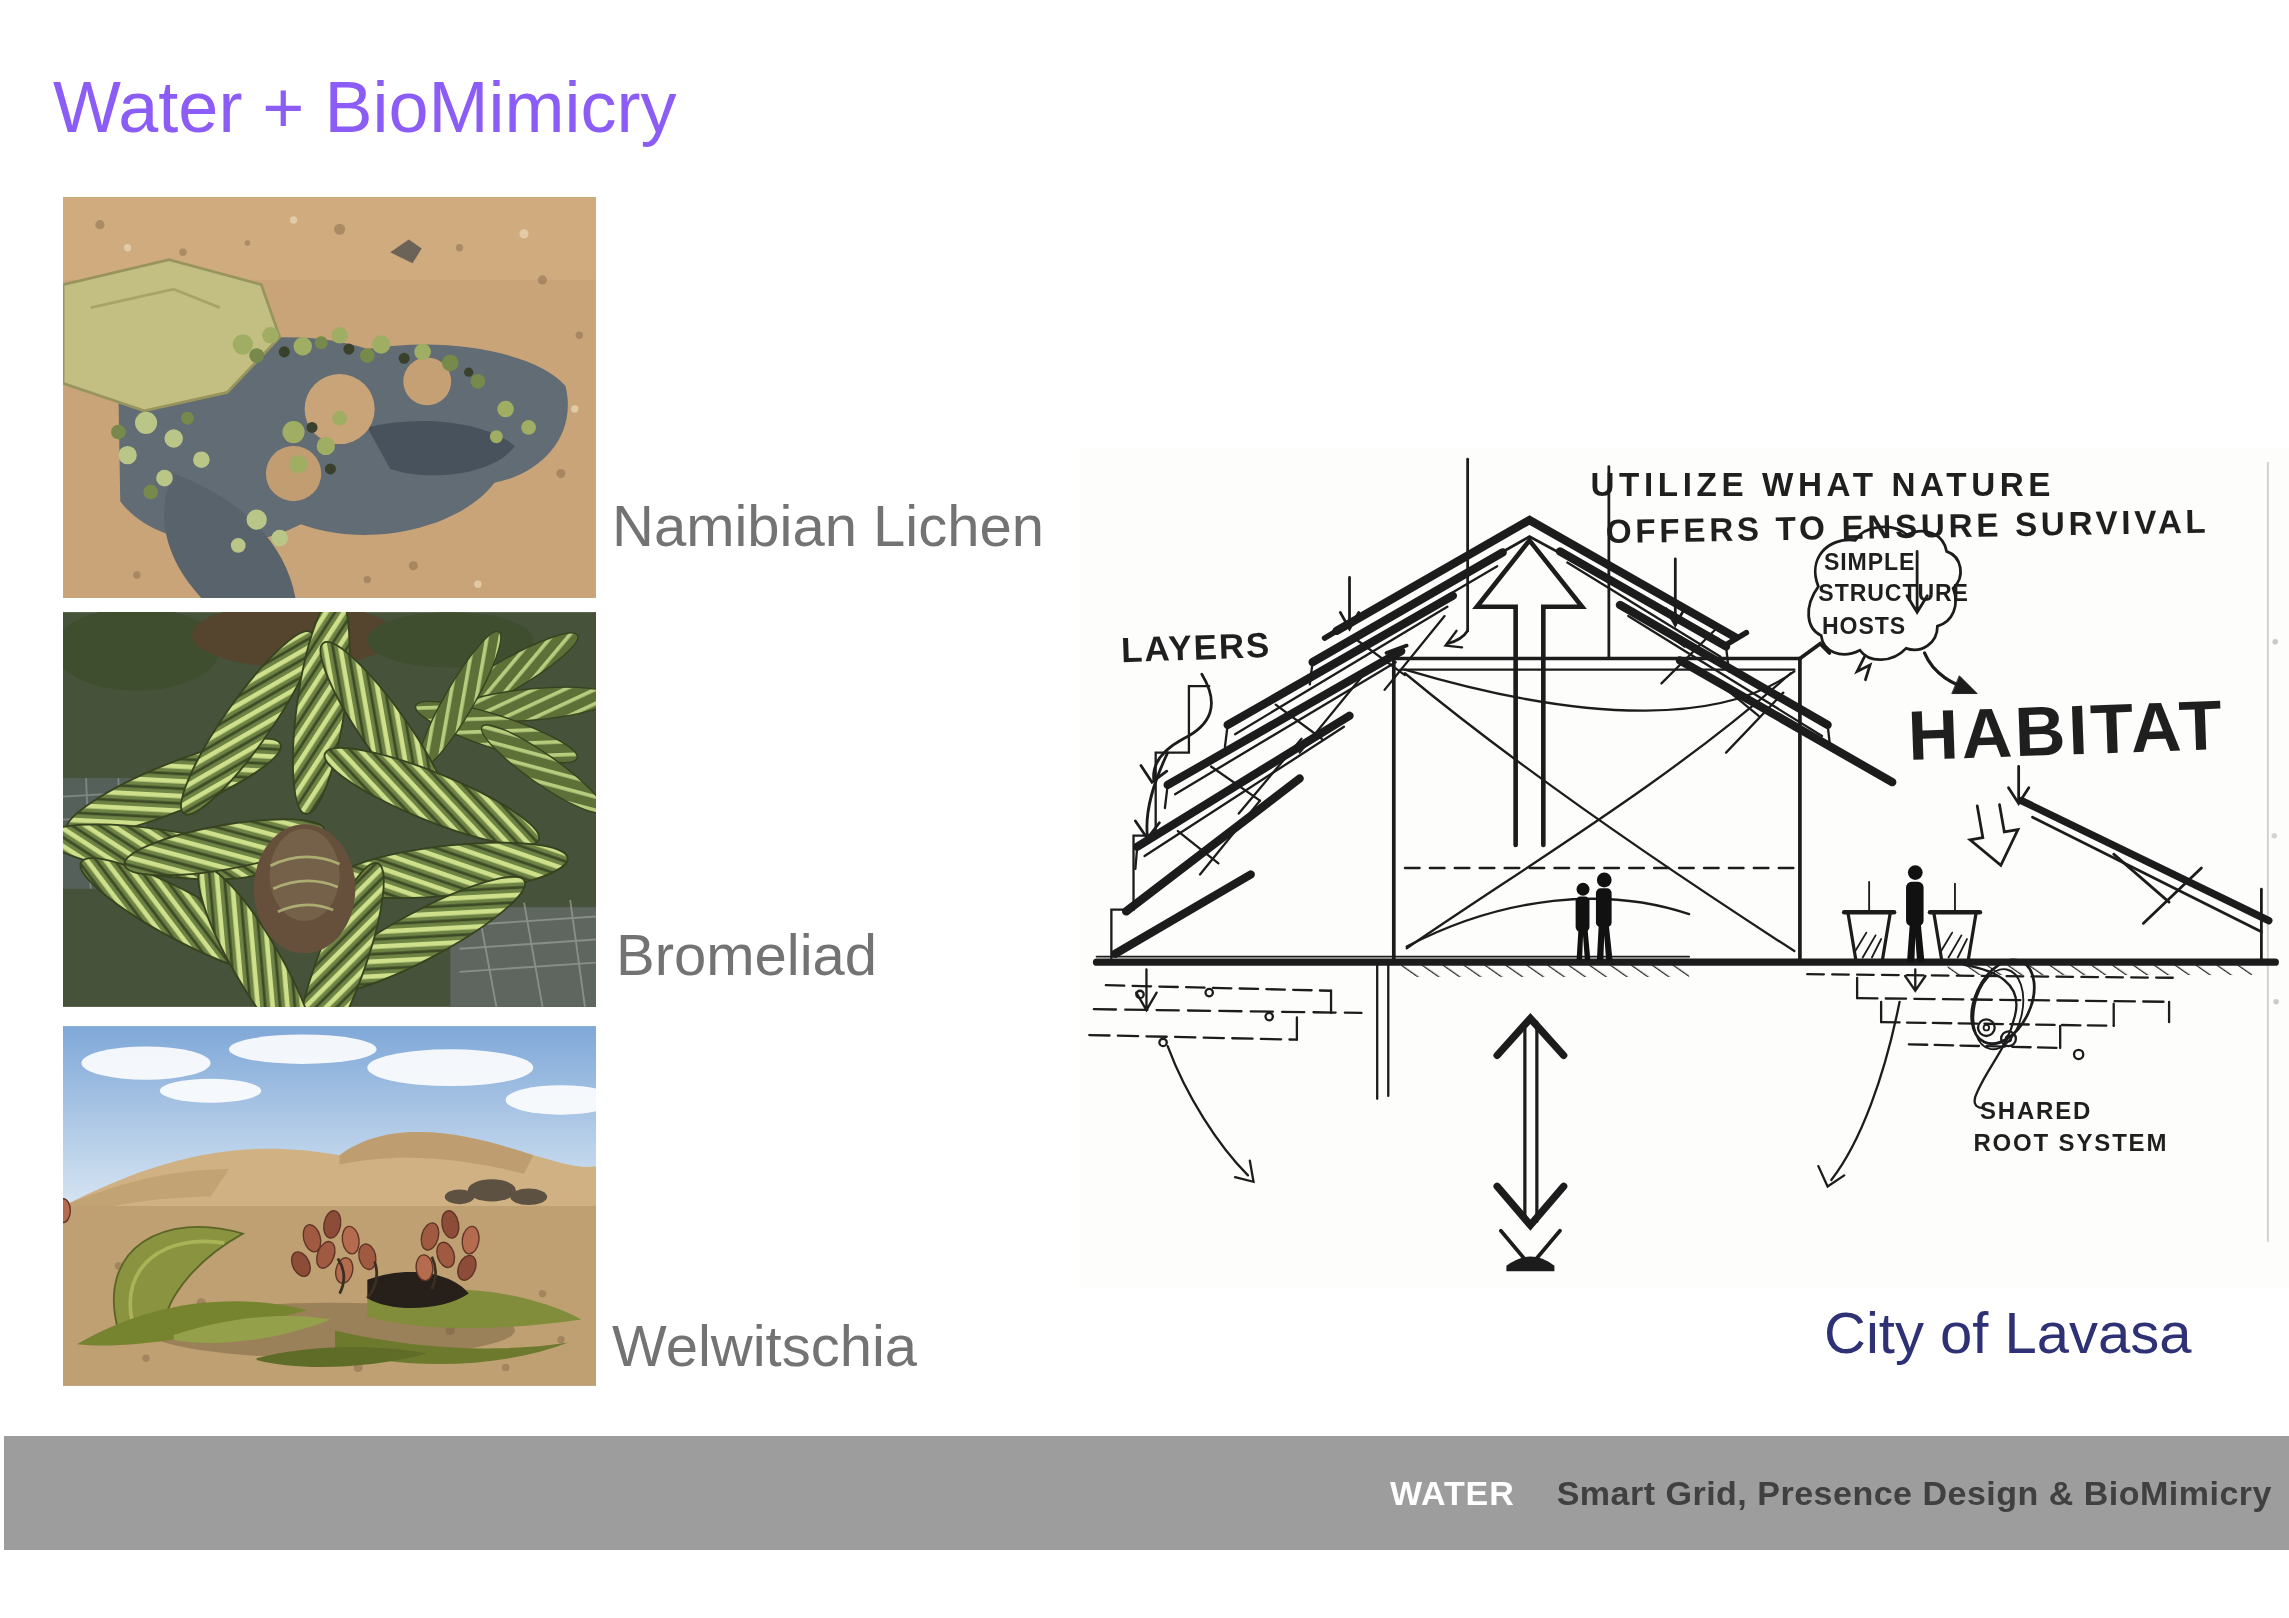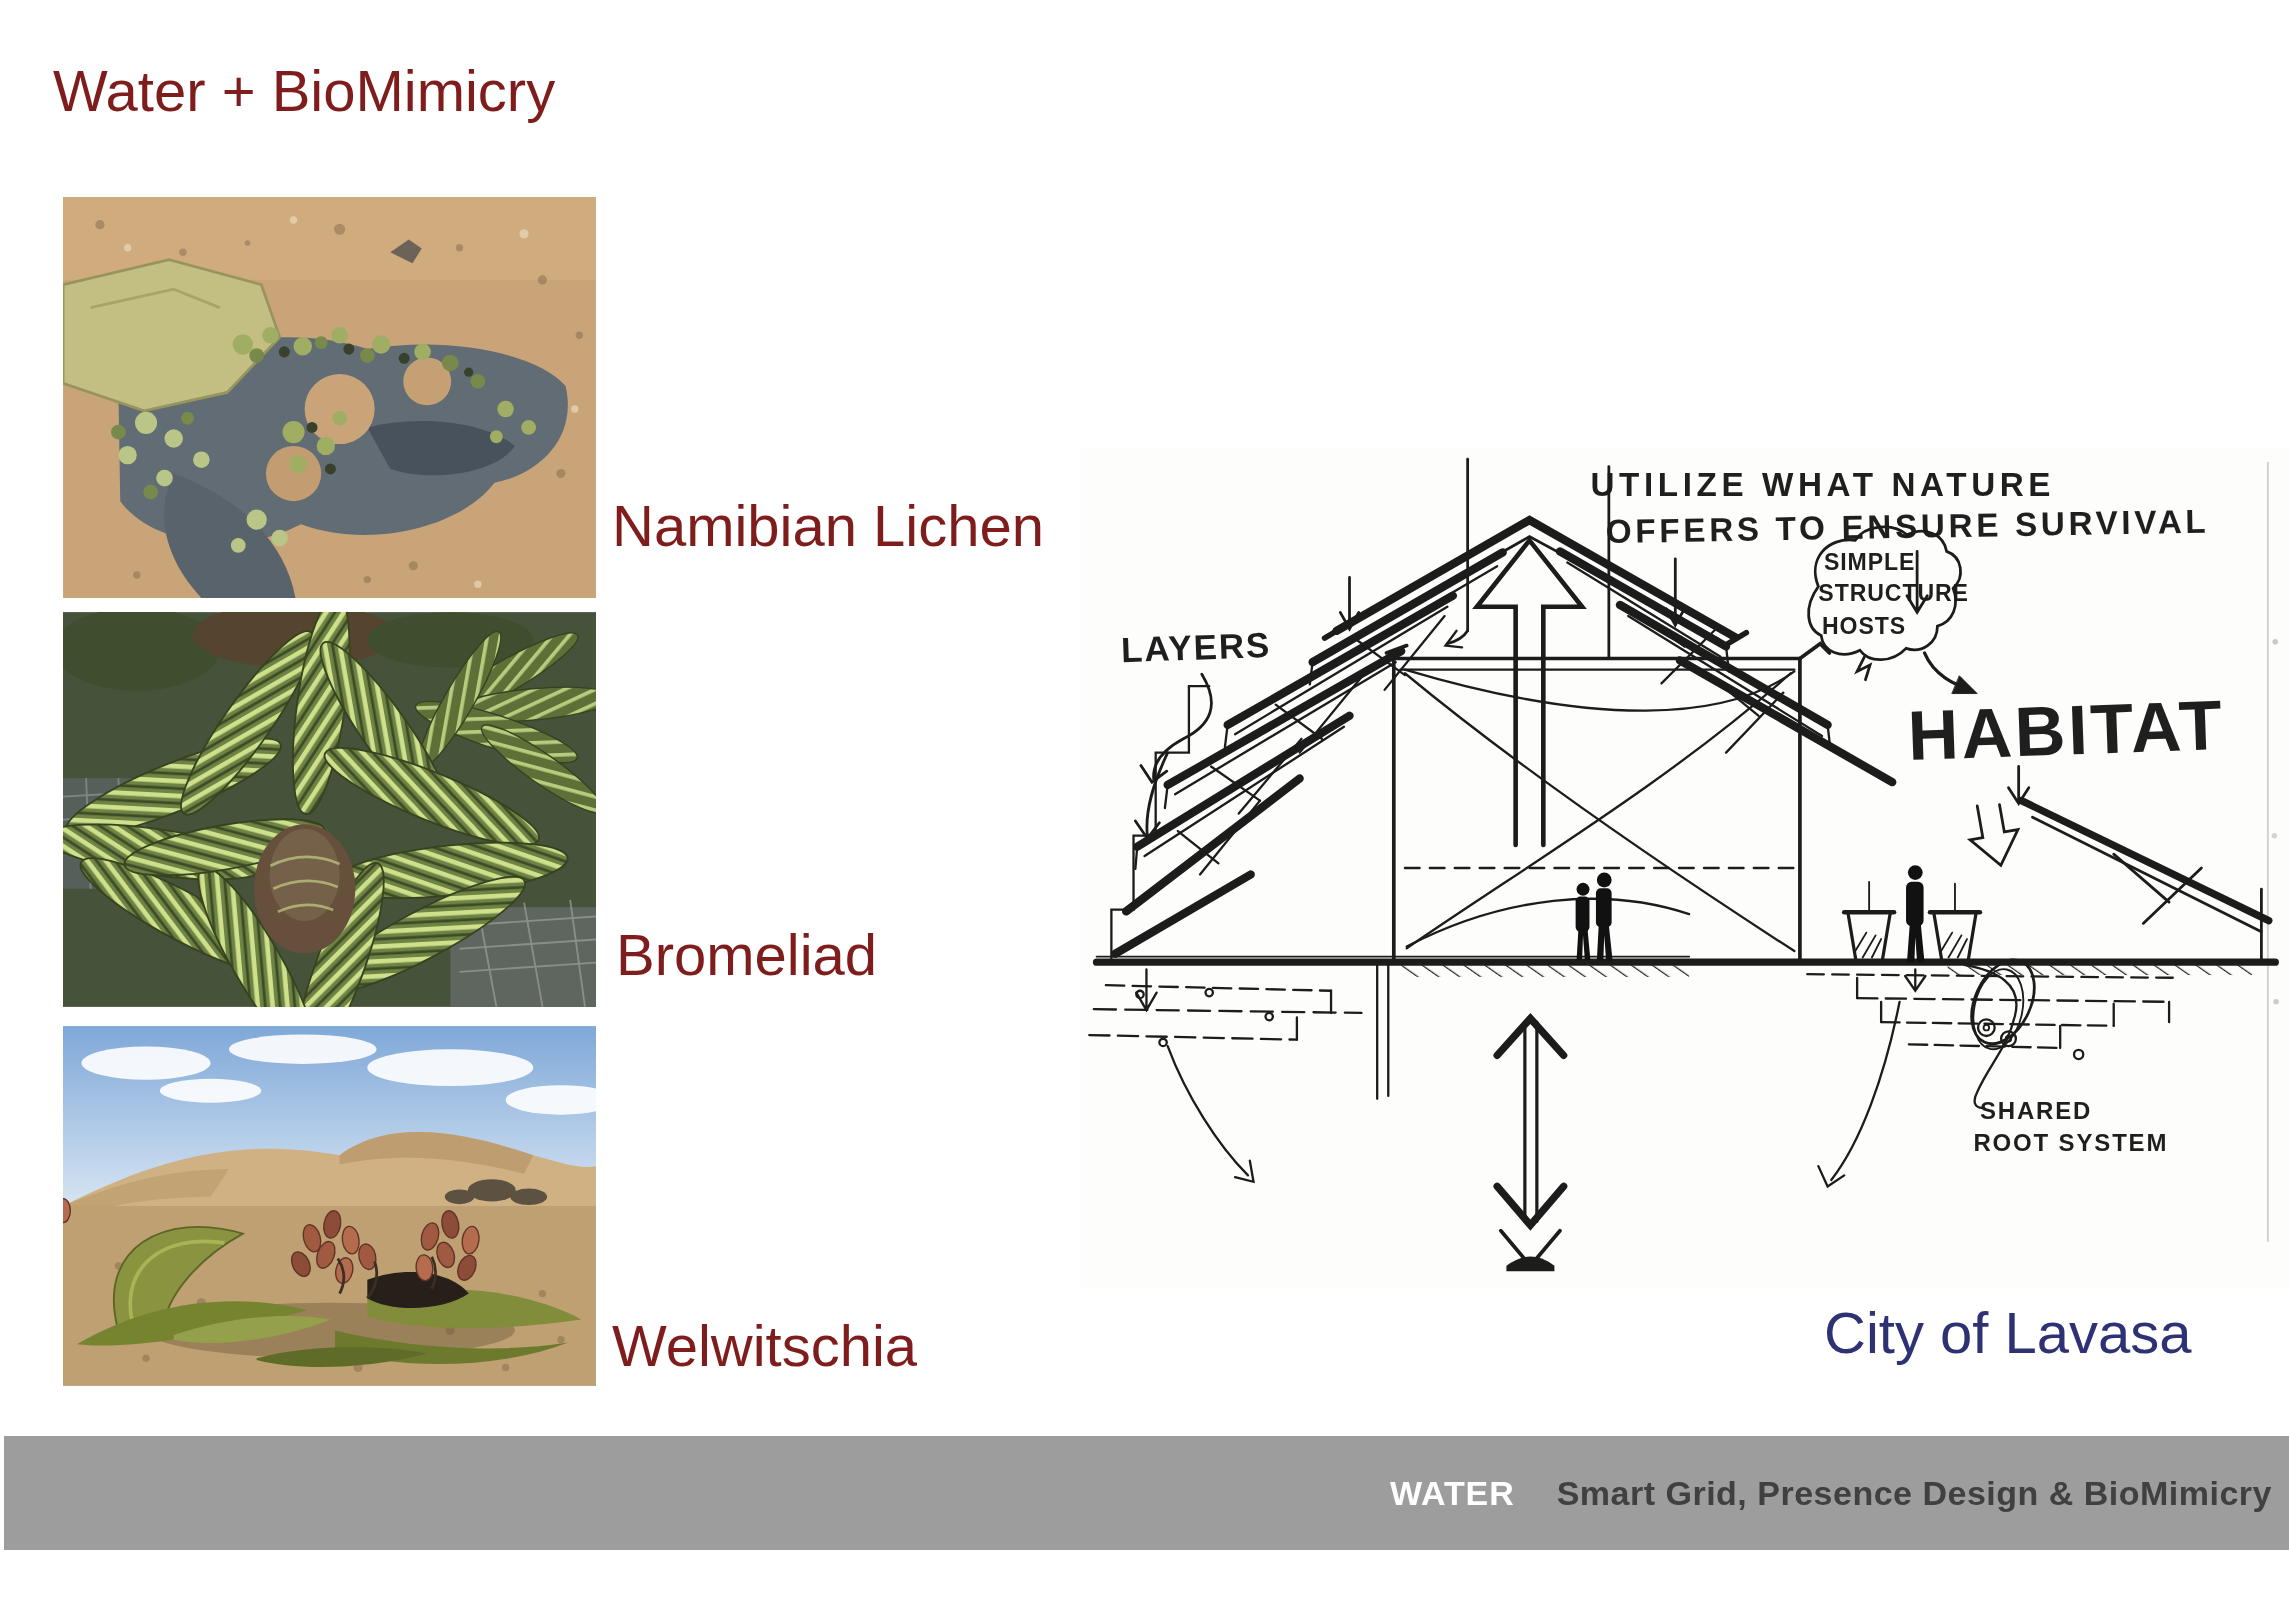--- a/index.html
+++ b/index.html
@@ -1,27 +1,27 @@
 <!DOCTYPE html>
 <html style="font-size:14.8px"><head>
 <meta charset="utf-8">
 <style>
   html,body{margin:0;padding:0;background:#e8e8e8;}
   .slide{
     position:relative;width:2290px;height:1619px;background:#ffffff;
     font-family:"Liberation Sans", sans-serif;overflow:hidden;
   }
   .title{
-    position:absolute;left:53px;top:20px;font-size:58px;line-height:1.1;
-    color:#7f1d1d;letter-spacing:0px;font-weight:400;text-align:right;
+    position:absolute;left:53px;top:20px;font-size:72px;line-height:1.1;
+    color:#8b5cf6;letter-spacing:0px;font-weight:400;text-align:right;
   }
   .photo{position:absolute;left:63px;overflow:hidden;background:#ccc;}
   .photo svg{display:block;}
   .photo-label{
-    position:absolute;font-size:58px;color:#7f1d1d;line-height:1;font-weight:400;
+    position:absolute;font-size:58px;color:#737373;line-height:1;font-weight:400;
   }
   .caption{
     position:absolute;font-size:58px;color:#2e3274;line-height:1;font-weight:400;
   }
   .sketch{position:absolute;left:1080px;top:448px;width:1210px;height:840px;}
   .footer{
     position:absolute;left:4px;top:1436px;width:2290px;height:114px;background:#9d9d9d;
     display:flex;align-items:center;justify-content:flex-end;font-weight:bold;
   }
   .footer .sec{color:#ffffff;font-size:34px;margin-right:42px;letter-spacing:0.9px;}

